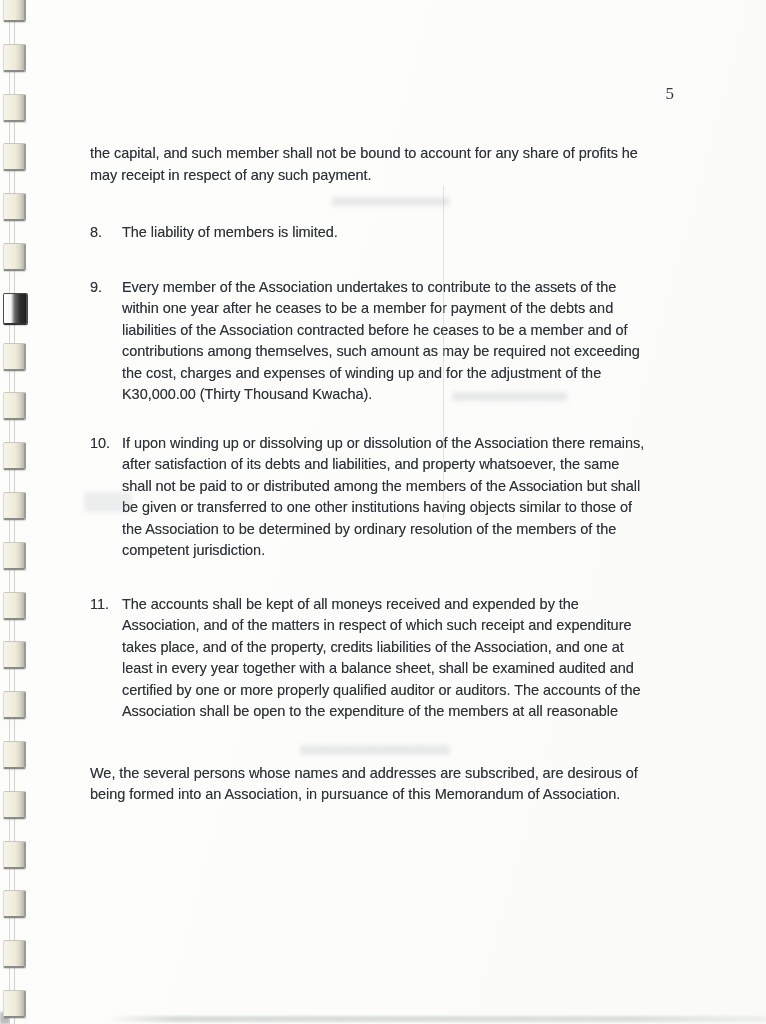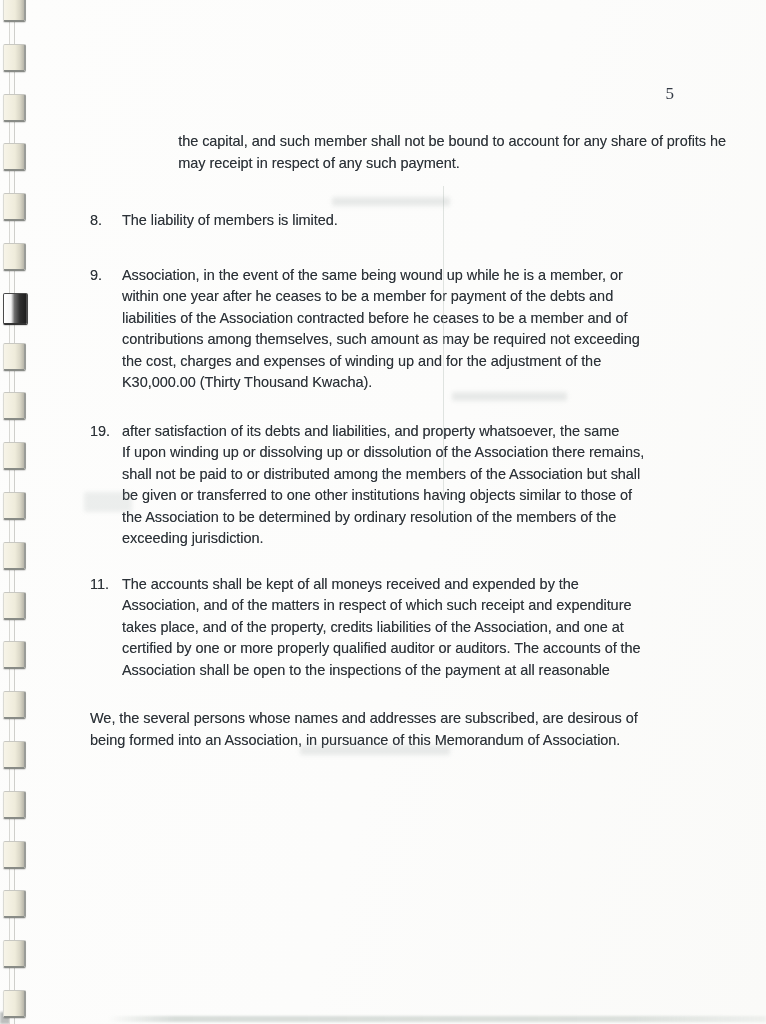--- a/index.html
+++ b/index.html
@@ -54,65 +54,66 @@
   .corner-mark{position:absolute;left:0;bottom:0;width:10px;height:12px;background:rgba(110,116,112,0.45);filter:blur(1px);}
 </style>
 </head>
 <body>
 
 <div class="page">
 
   <div class="page-number">5</div>
 
   <div class="content" id="paragraphs">
-      <div class="paragraph" style="margin-top: 0px; justify-content: flex-end;">
+      <div class="paragraph" style="margin-top: 12px;">
         <div>
           <div class="text-line">the capital, and such member shall not be bound to account for any share of profits he</div>
           <div class="text-line">may receipt in respect of any such payment.</div>
         </div>
       </div>
       <div class="paragraph" style="margin-top: 36px;">
         <span class="clause-num">8.</span>
         <div>
           <div class="text-line">The liability of members is limited.</div>
         </div>
       </div>
       <div class="paragraph" style="margin-top: 33px;">
         <span class="clause-num">9.</span>
         <div>
-          <div class="text-line">Association, in the event of the same being wound up while he is a member, or</div>
+          <div class="text-line">Every member of the Association undertakes to contribute to the assets of the</div>
           <div class="text-line">within one year after he ceases to be a member for payment of the debts and</div>
           <div class="text-line">liabilities of the Association contracted before he ceases to be a member and of</div>
           <div class="text-line">contributions among themselves, such amount as may be required not exceeding</div>
           <div class="text-line">the cost, charges and expenses of winding up and for the adjustment of the</div>
           <div class="text-line">K30,000.00 (Thirty Thousand Kwacha).</div>
         </div>
       </div>
       <div class="paragraph" style="margin-top: 27px;">
-        <span class="clause-num">19.</span>
+        <span class="clause-num">10.</span>
         <div>
+          <div class="text-line">If upon winding up or dissolving up or dissolution of the Association there remains,</div>
           <div class="text-line">after satisfaction of its debts and liabilities, and property whatsoever, the same</div>
-          <div class="text-line">If upon winding up or dissolving up or dissolution of the Association there remains,</div>
           <div class="text-line">shall not be paid to or distributed among the members of the Association but shall</div>
           <div class="text-line">be given or transferred to one other institutions having objects similar to those of</div>
           <div class="text-line">the Association to be determined by ordinary resolution of the members of the</div>
-          <div class="text-line">exceeding jurisdiction.</div>
+          <div class="text-line">competent jurisdiction.</div>
         </div>
       </div>
-      <div class="paragraph" style="margin-top: 24px;">
+      <div class="paragraph" style="margin-top: 32px;">
         <span class="clause-num">11.</span>
         <div>
           <div class="text-line">The accounts shall be kept of all moneys received and expended by the</div>
           <div class="text-line">Association, and of the matters in respect of which such receipt and expenditure</div>
           <div class="text-line">takes place, and of the property, credits liabilities of the Association, and one at</div>
+          <div class="text-line">least in every year together with a balance sheet, shall be examined audited and</div>
           <div class="text-line">certified by one or more properly qualified auditor or auditors. The accounts of the</div>
-          <div class="text-line">Association shall be open to the inspections of the payment at all reasonable</div>
+          <div class="text-line">Association shall be open to the expenditure of the members at all reasonable</div>
         </div>
       </div>
-      <div class="paragraph" style="margin-top: 27px;">
+      <div class="paragraph" style="margin-top: 40px;">
         <div>
           <div class="text-line">We, the several persons whose names and addresses are subscribed, are desirous of</div>
           <div class="text-line">being formed into an Association, in pursuance of this Memorandum of Association.</div>
         </div>
       </div>
     </div>
 
   <div class="wire"></div>
   <div id="binding">
       <div class="ring" style="top: -6px;"></div>

